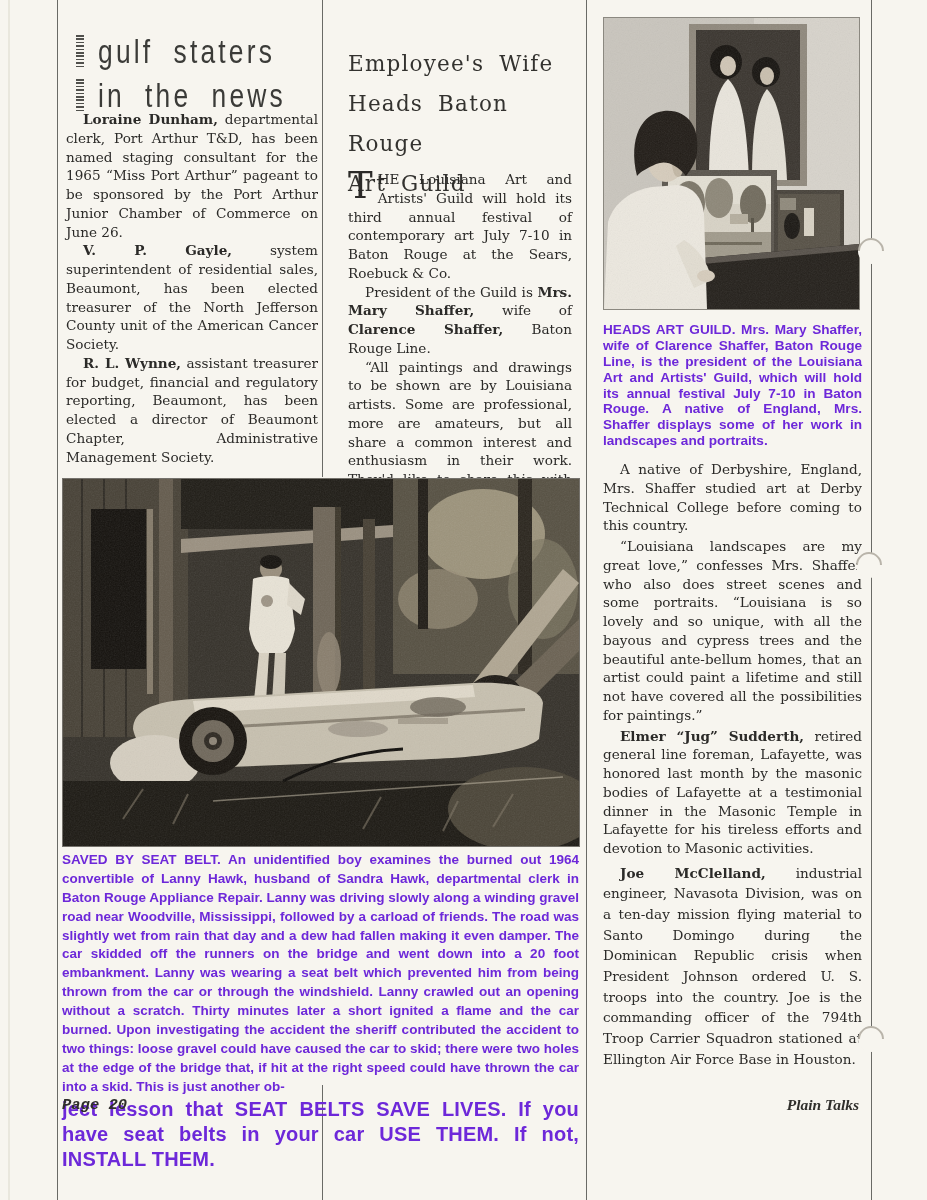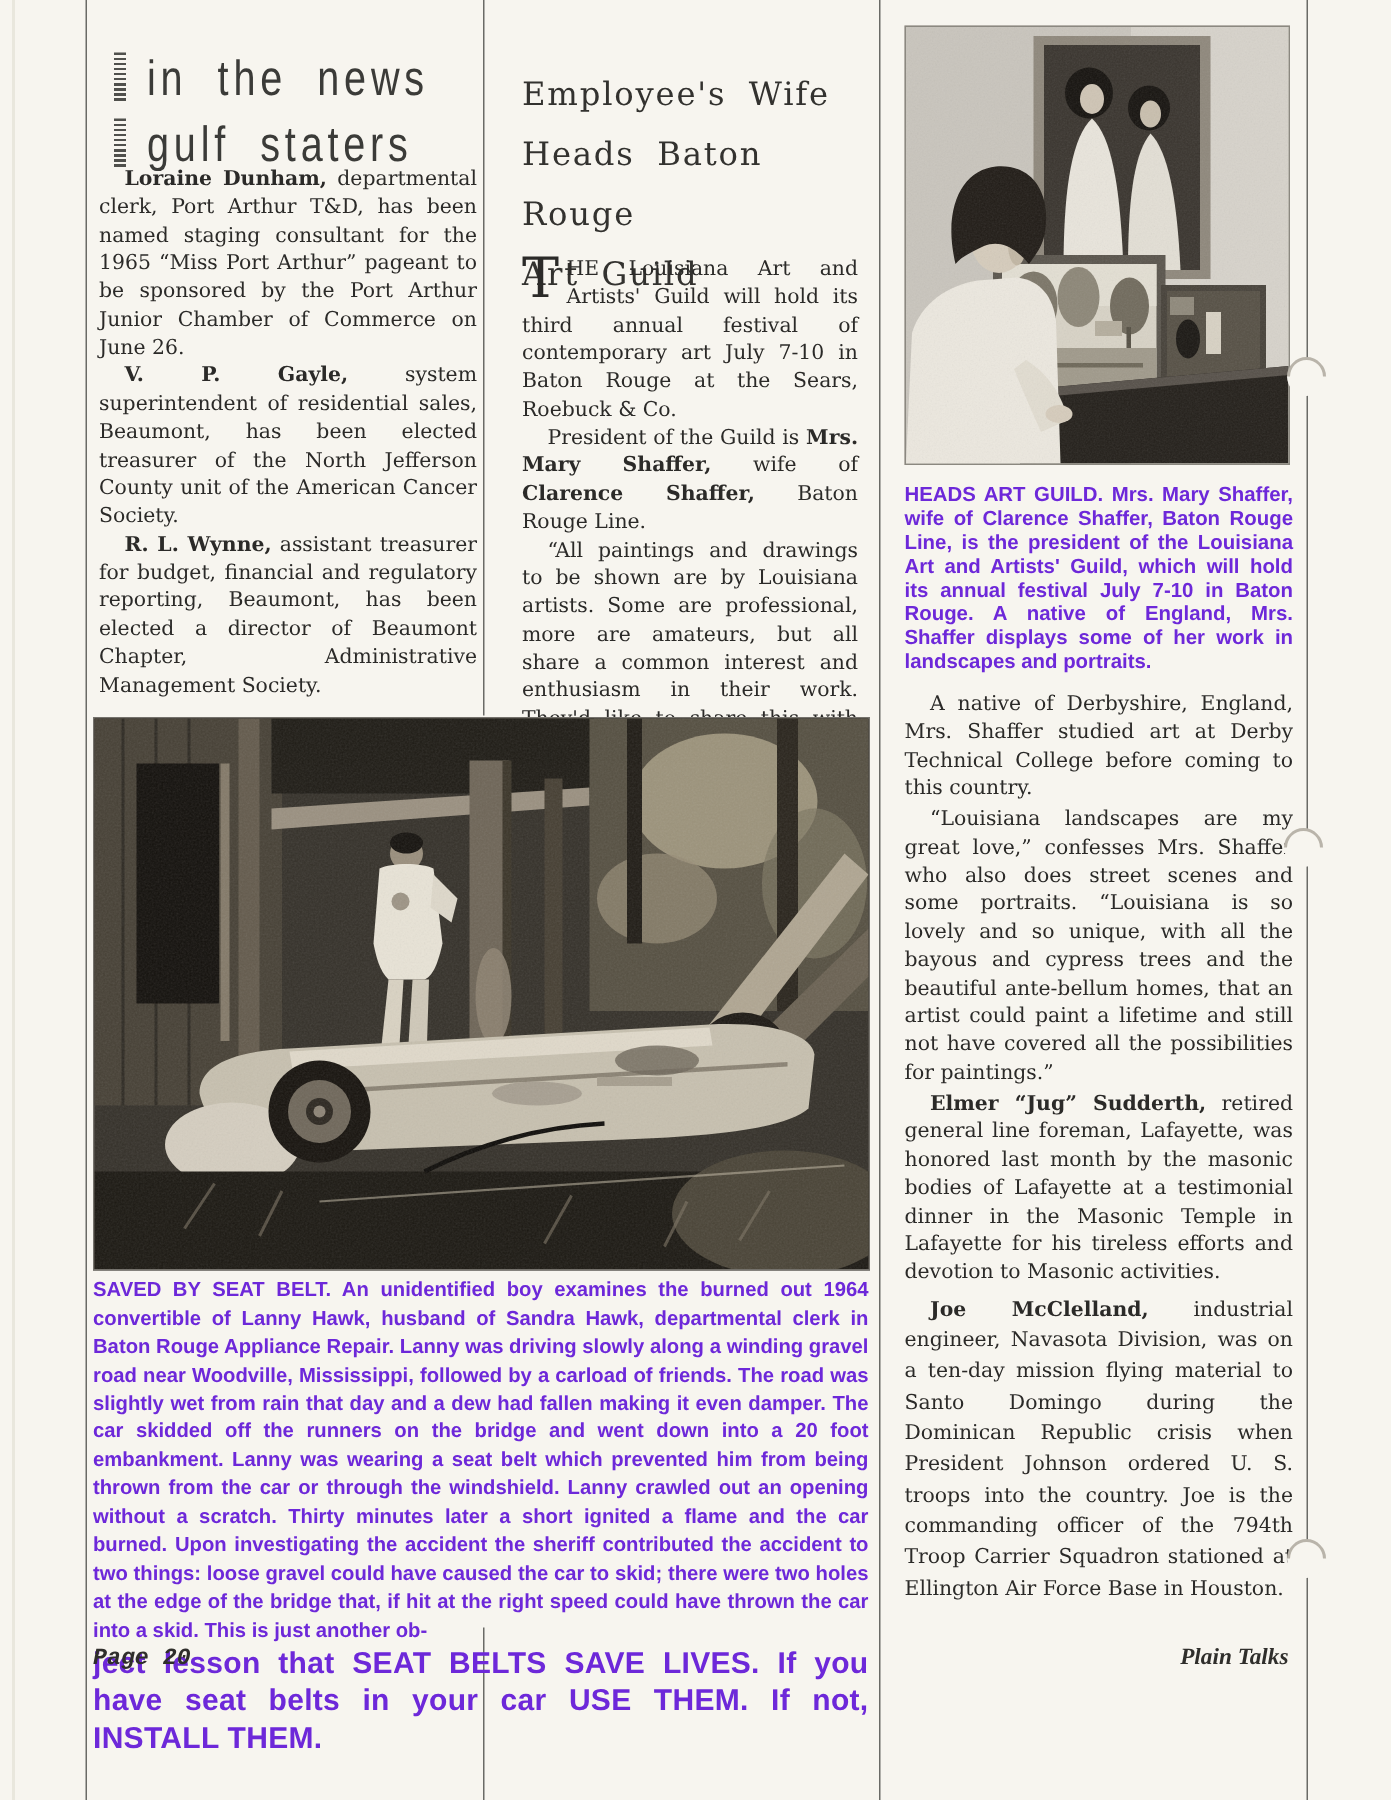--- a/index.html
+++ b/index.html
@@ -83,25 +83,25 @@
 <div id="edge-crease"></div>
 <div class="rule" style="left:57px;top:0;height:1200px;"></div>
 <div class="rule" style="left:322px;top:0;height:477px;"></div>
 <div class="rule" style="left:322px;top:1085px;height:115px;"></div>
 <div class="rule" style="left:586px;top:0;height:1200px;"></div>
 <div class="rule" style="left:871px;top:0;height:1200px;"></div>
 
 <div id="masthead">
   <div class="mast-row">
     <span class="mast-strip"></span>
-    <span class="mast-text">in the news</span>
+    <span class="mast-text">gulf staters</span>
   </div>
   <div class="mast-row">
     <span class="mast-strip"></span>
-    <span class="mast-text">gulf staters</span>
+    <span class="mast-text">in the news</span>
   </div>
 </div>
 
 <div id="left-items" class="serif-body">
   <p><span class="b">Loraine Dunham,</span><span> departmental clerk, Port Arthur T&amp;D, has been named staging consultant for the 1965 “Miss Port Arthur” pageant to be sponsored by the Port Arthur Junior Chamber of Commerce on June 26.</span></p>
   <p><span class="b">V. P. Gayle,</span><span> system superintendent of residential sales, Beaumont, has been elected treasurer of the North Jefferson County unit of the American Cancer Society.</span></p>
   <p><span class="b">R. L. Wynne,</span><span> assistant treasurer for budget, financial and regulatory reporting, Beaumont, has been elected a director of Beaumont Chapter, Administrative Management Society.</span></p>
 </div>
 
 <div id="mid-title">

